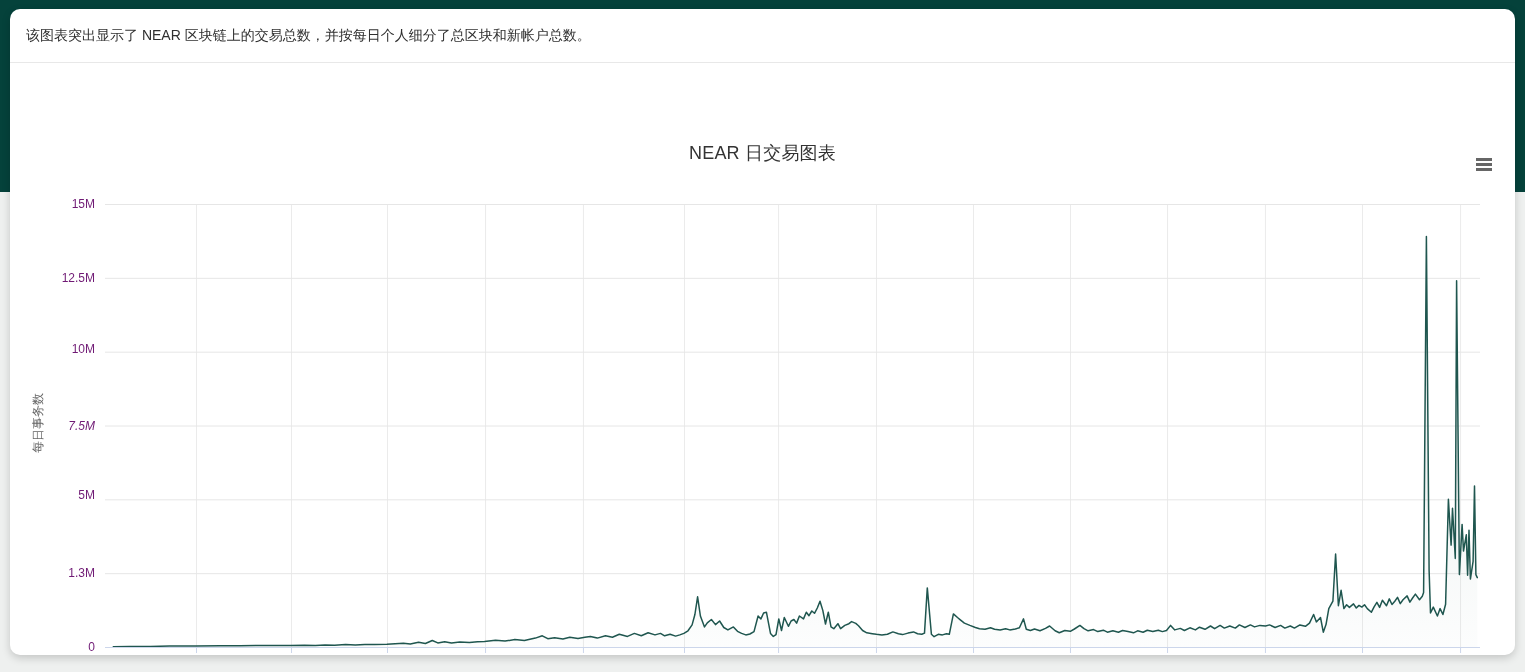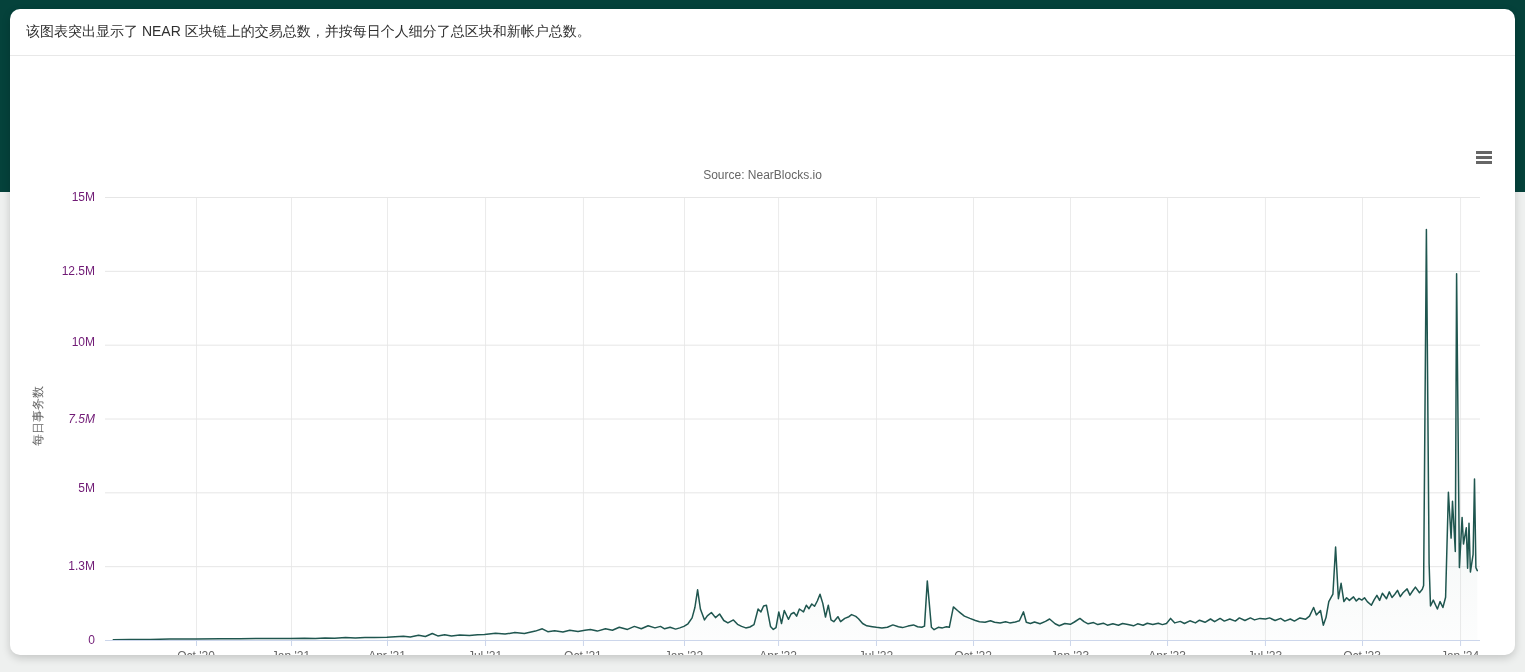--- a/index.html
+++ b/index.html
@@ -8,21 +8,21 @@
     background:#eef0ef;
     font-family:"Liberation Sans","DejaVu Sans",sans-serif;
   }
   .teal-band{position:absolute;top:0;left:0;width:1525px;height:192px;background:#05423b;}
   .card{
     position:absolute;left:10px;top:9px;width:1505px;height:646px;
     background:#ffffff;border-radius:10px;box-shadow:0 3px 8px rgba(0,0,0,.18);
     overflow:hidden;
   }
   .desc-bar{
-    height:47px;display:flex;align-items:center;padding:0 16px;
+    height:54px;display:flex;align-items:center;padding:0 16px;
     border-bottom:1px solid #e8e8e8;box-sizing:border-box;
   }
   .desc-text{font-size:14px;color:#2f2f2f;}
   .chart-area{position:relative;width:1505px;height:594px;}
   .chart-title{
     position:absolute;left:0;top:78px;width:100%;text-align:center;
     font-size:18px;color:#333333;letter-spacing:.2px;
   }
   .chart-subtitle{
     position:absolute;left:0;top:112px;width:100%;text-align:center;
@@ -97,21 +97,21 @@
           <line x1="866.4625" y1="584" x2="866.4625" y2="590" stroke="#ccd6eb" stroke-width="1"></line>
           <line x1="963.5374999999999" y1="584" x2="963.5374999999999" y2="590" stroke="#ccd6eb" stroke-width="1"></line>
           <line x1="1060.475" y1="584" x2="1060.475" y2="590" stroke="#ccd6eb" stroke-width="1"></line>
           <line x1="1157.55" y1="584" x2="1157.55" y2="590" stroke="#ccd6eb" stroke-width="1"></line>
           <line x1="1255.45" y1="584" x2="1255.45" y2="590" stroke="#ccd6eb" stroke-width="1"></line>
           <line x1="1352.525" y1="584" x2="1352.525" y2="590" stroke="#ccd6eb" stroke-width="1"></line>
           <line x1="1450.5625" y1="584" x2="1450.5625" y2="590" stroke="#ccd6eb" stroke-width="1"></line>
         </g>
     </svg>
 
-    <div class="chart-subtitle">Source: NearBlocks.io</div>
+    <div class="chart-title">NEAR 日交易图表</div>
 
     <button class="context-btn" title="Chart context menu">
       <span></span>
       <span></span>
       <span></span>
     </button>
 
     <div class="y-axis-title">每日事务数</div>
 
     <div id="labels">

